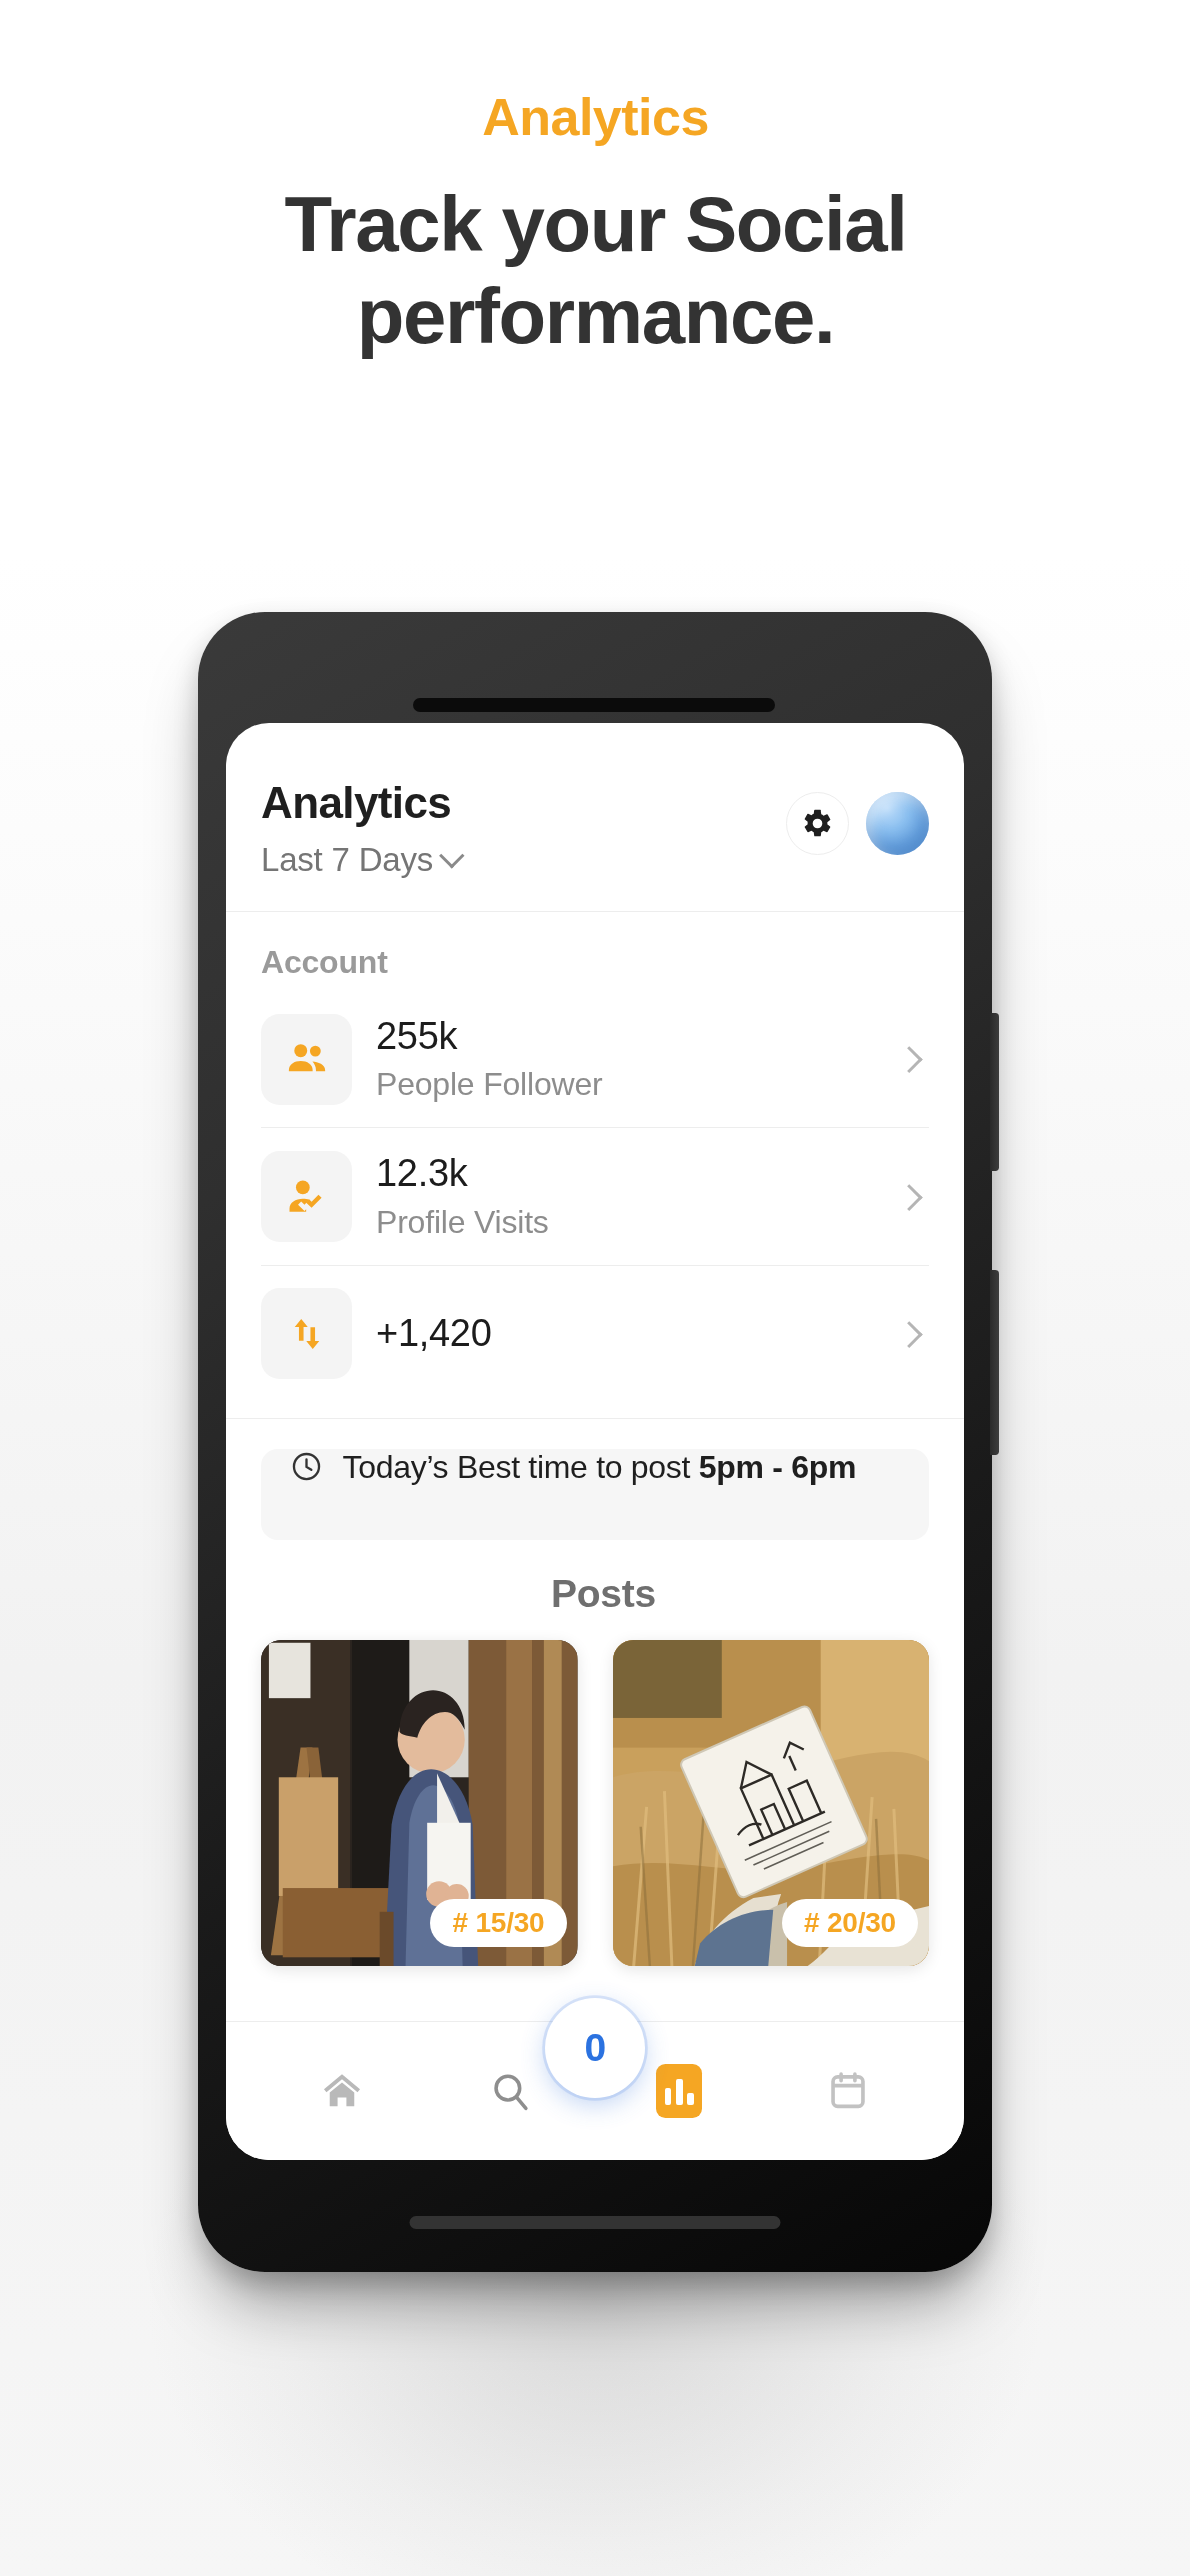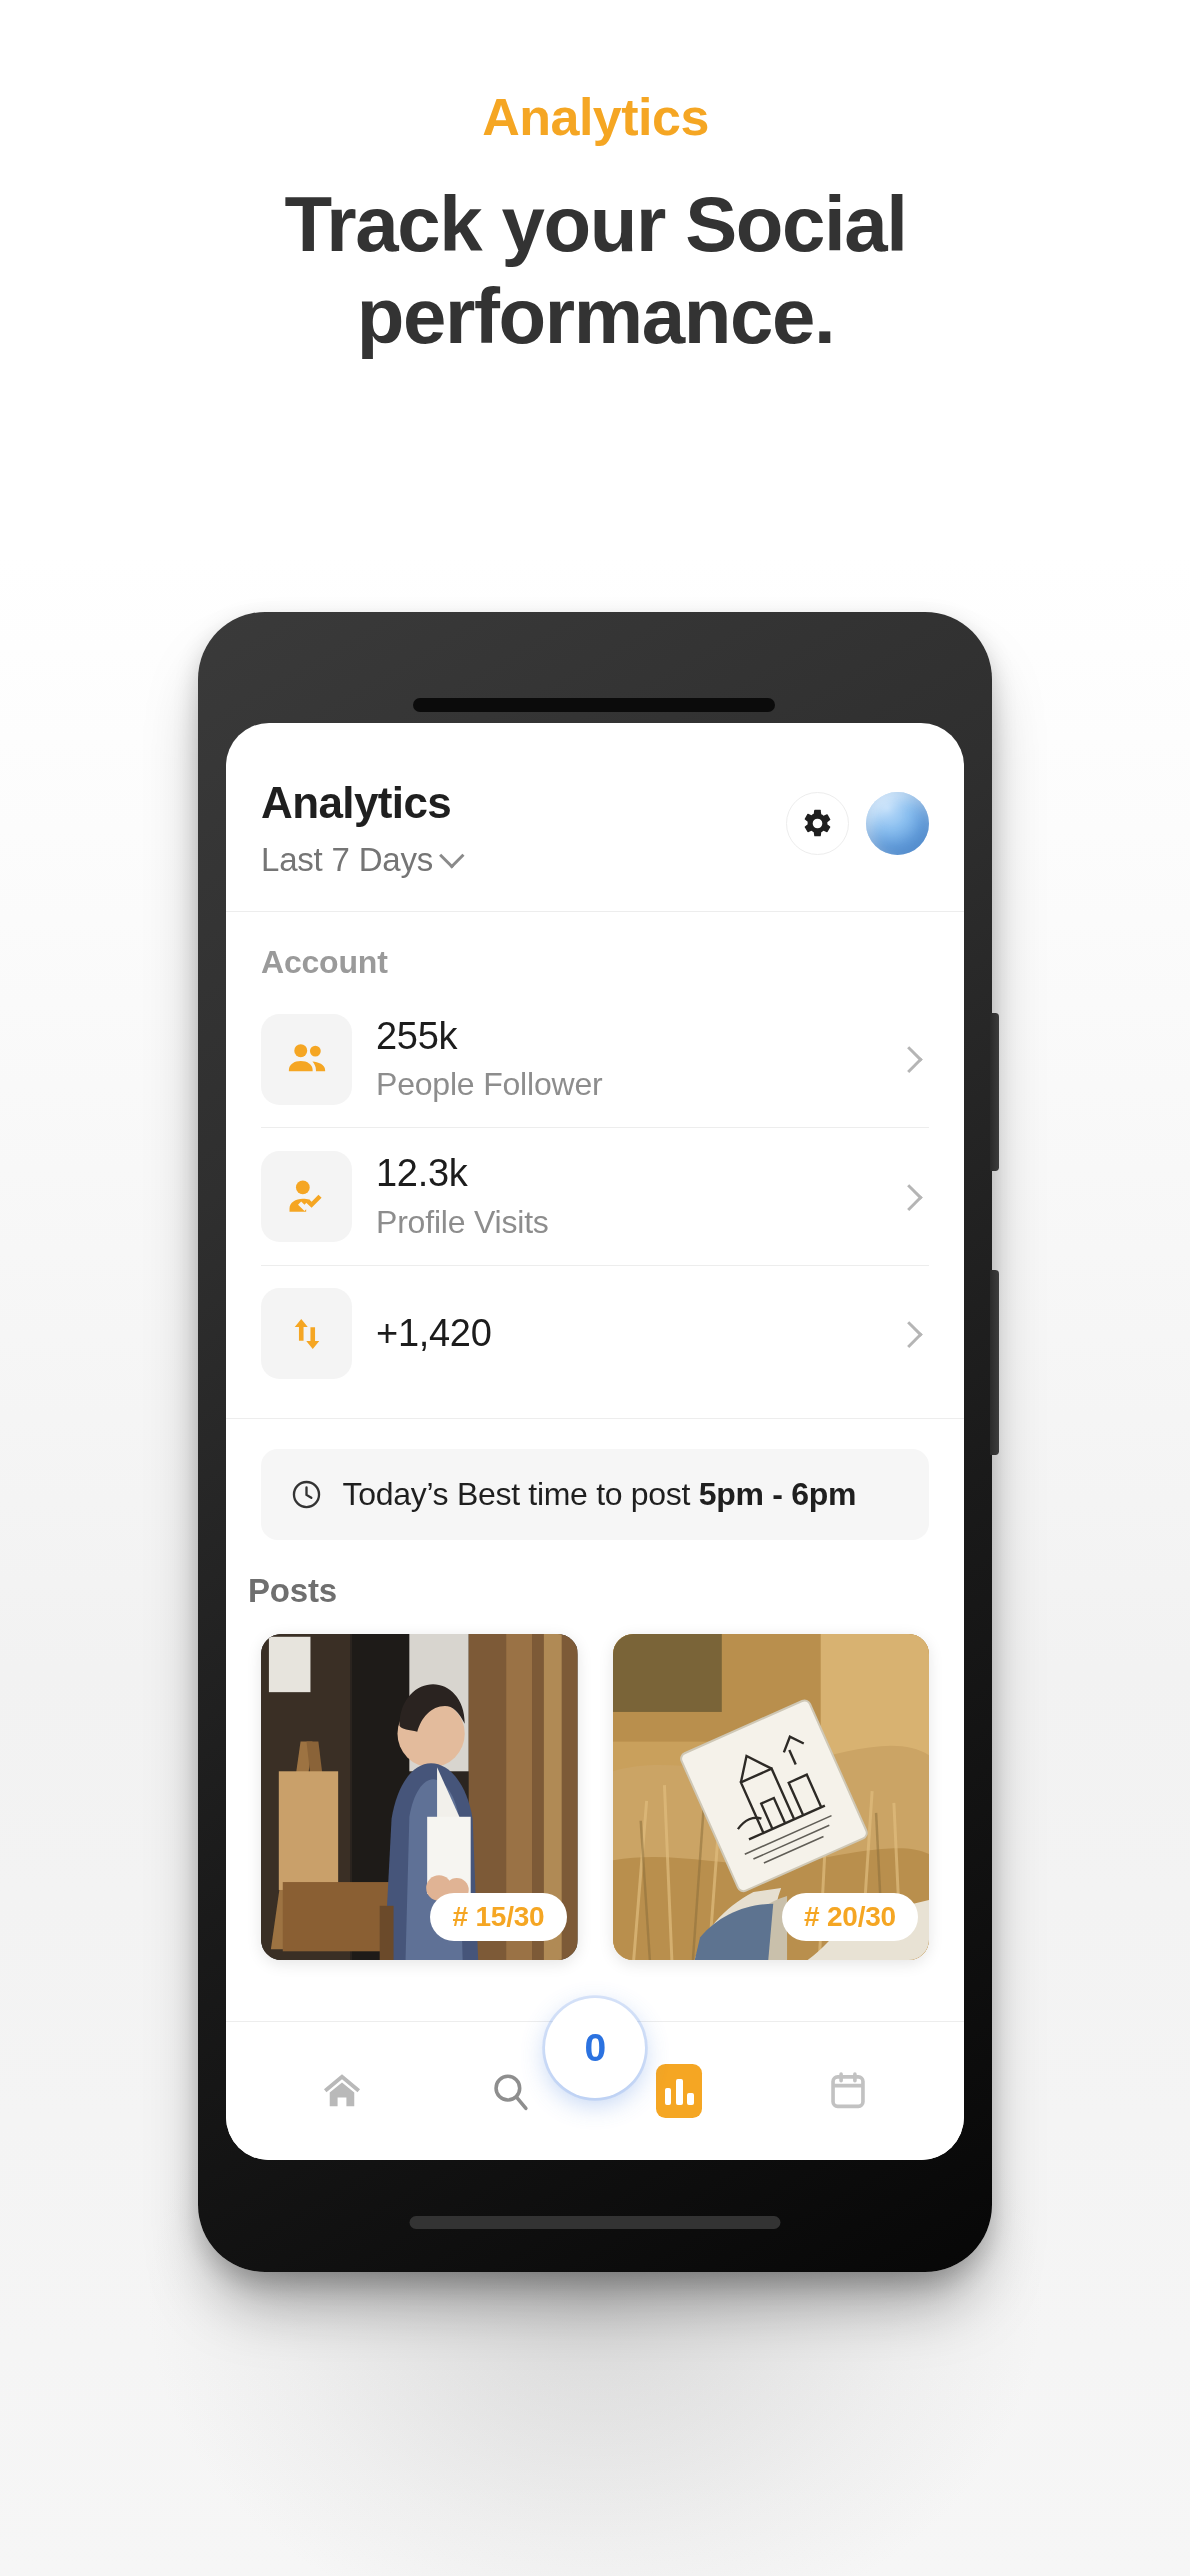--- a/index.html
+++ b/index.html
@@ -208,38 +208,38 @@
     margin:0;
   }
 
   
   .besttime-wrap { padding:30px 35px 0 35px; }
   .besttime {
     background:#f6f6f6;
     border-radius:16.7px;
     height:91px;
     display:flex;
-    align-items:center;
     gap:18.5px;
     padding:0 28px;
   }
   .besttime-text {
     font-size:32px;
     color:#1f1f1f;
     letter-spacing:-0.3px;
   }
   .besttime-text b { font-weight:bold; }
 
   
   .posts-label {
-    font-size:33px;
+    font-size:39px;
     font-weight:bold;
     color:#6f6f6f;
     letter-spacing:-0.2px;
-    padding:32px 35px 0 22px;
+    padding:32px 35px 0 52px;
+    text-align:center;
   }
   .posts-grid {
     display:flex;
     gap:35px;
     padding:24px 35px 0 35px;
   }
   .post-card {
     position:relative;
     flex:1 1 0;
     height:326px;

